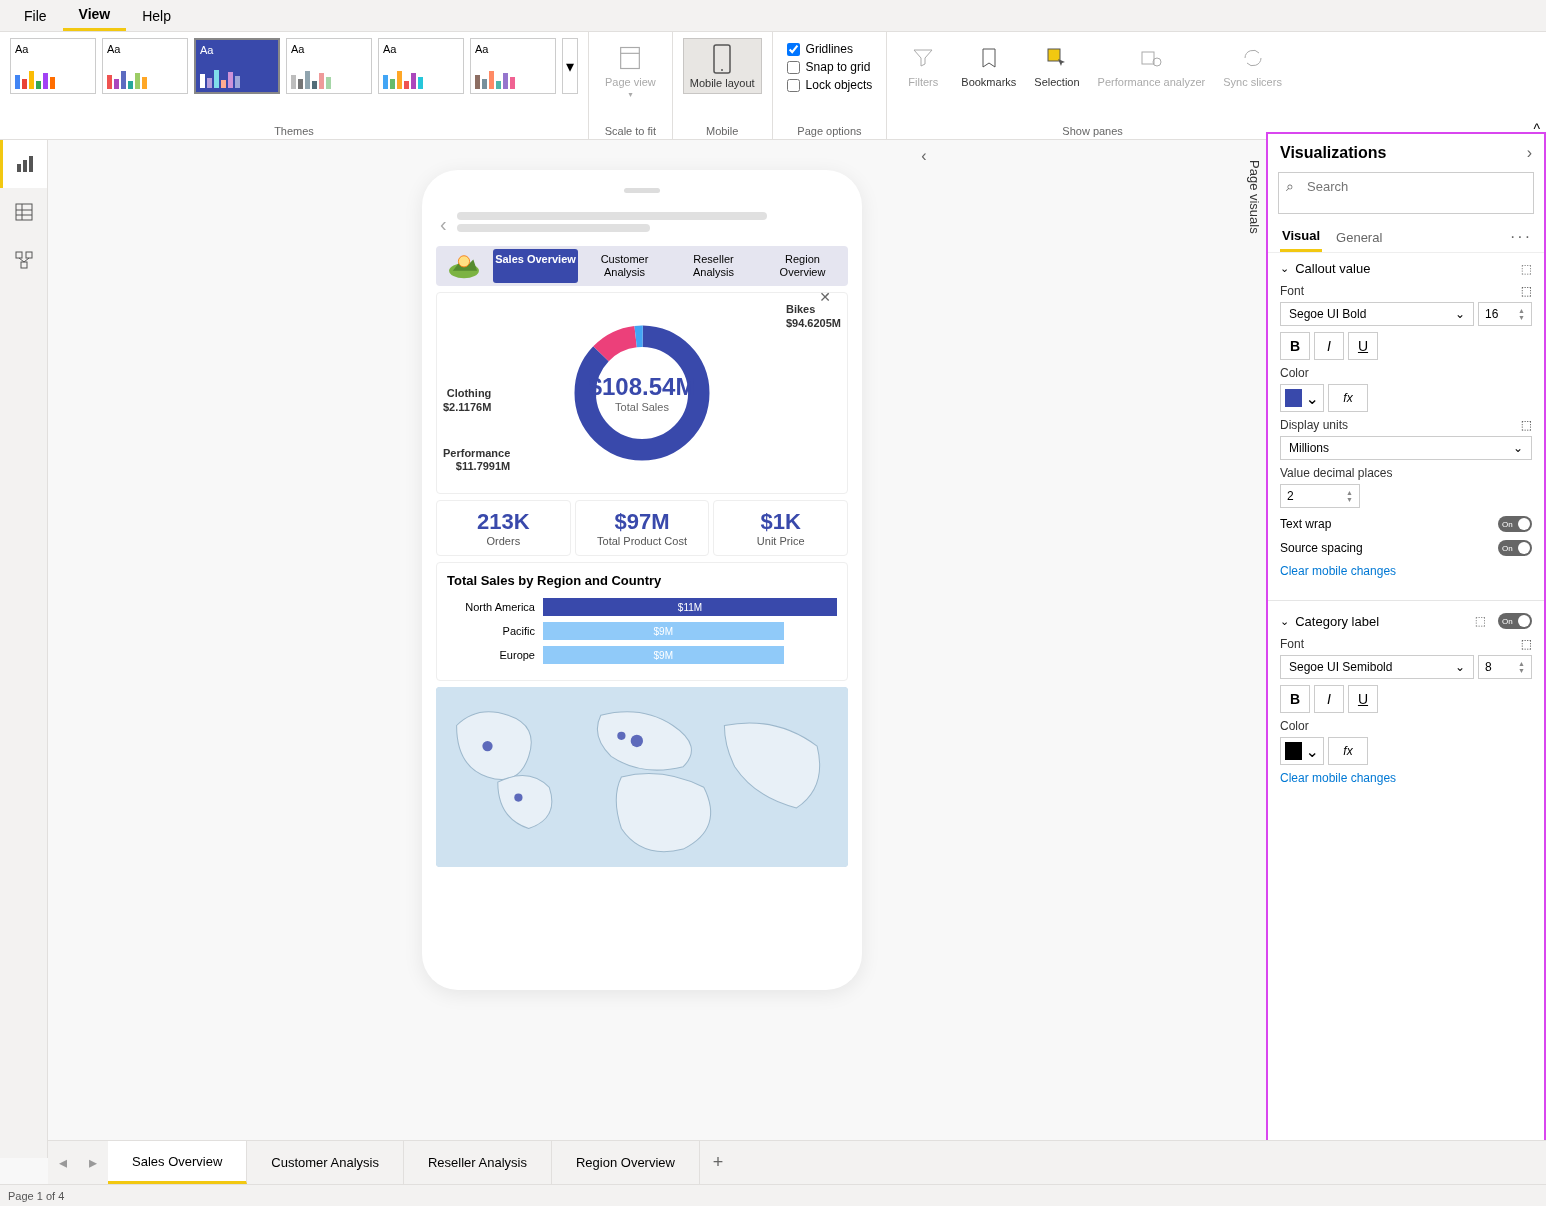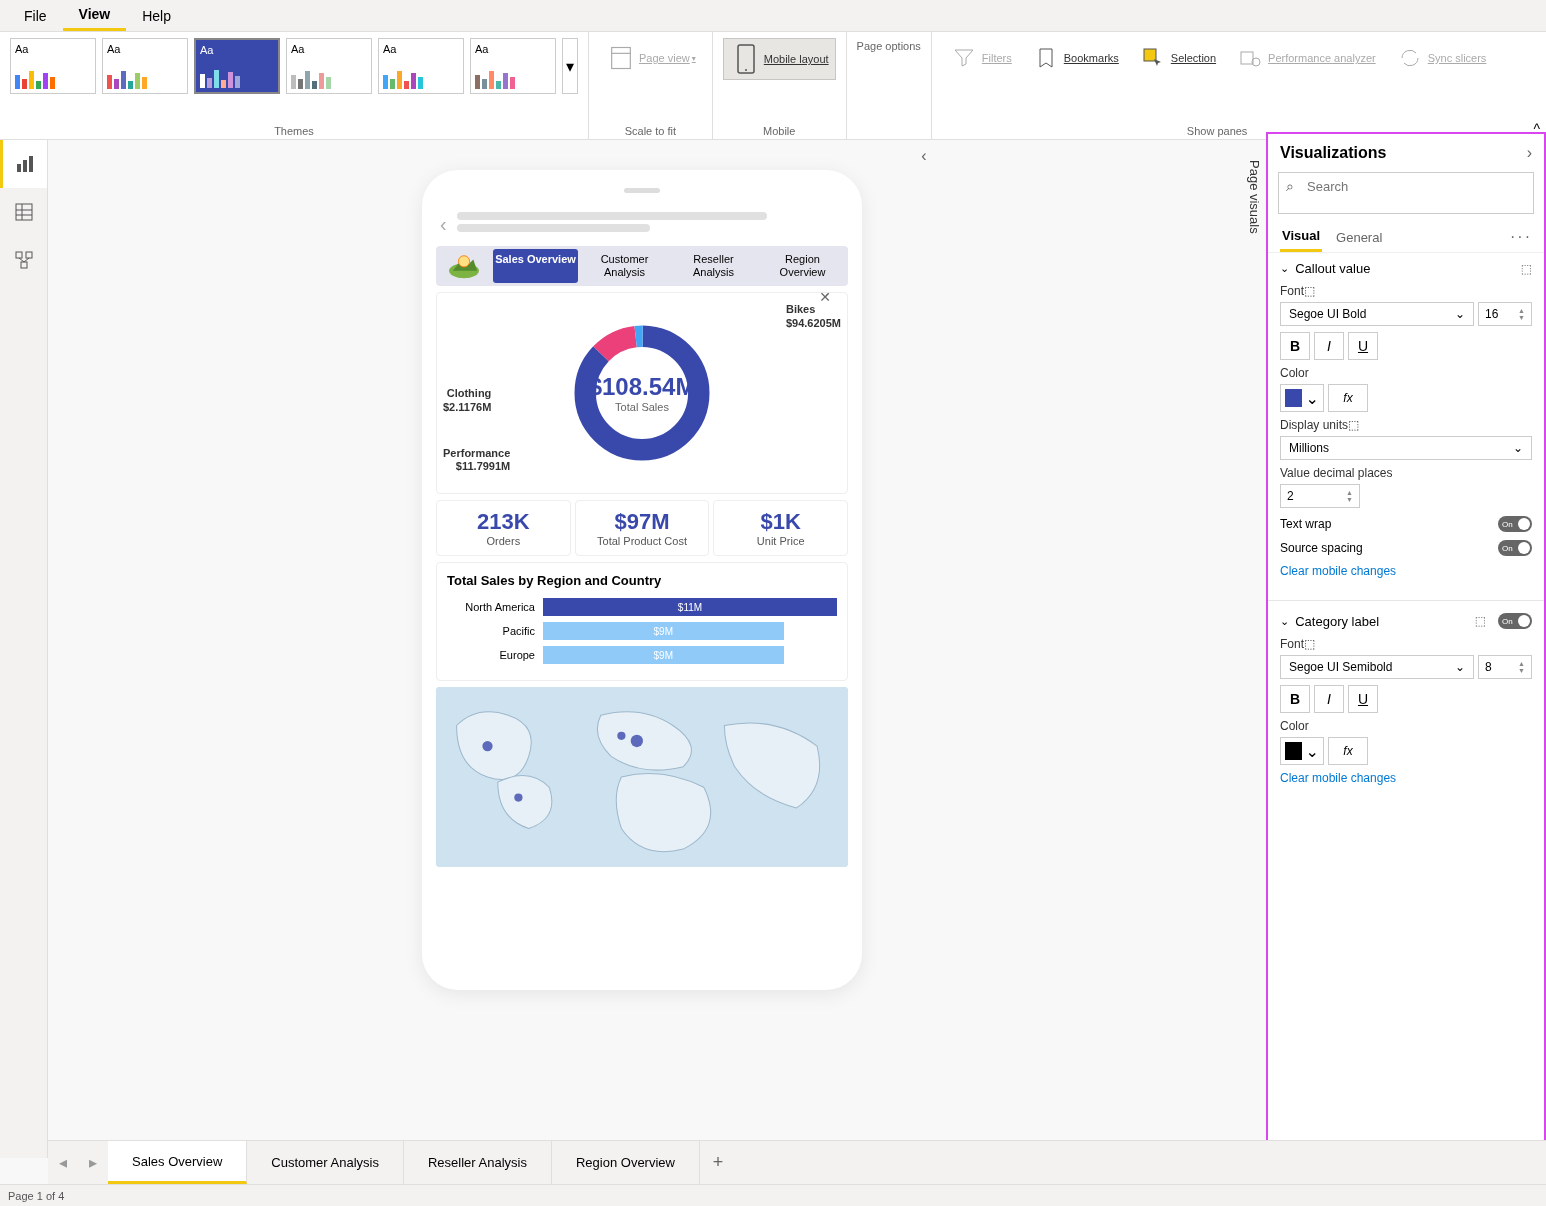--- a/index.html
+++ b/index.html
@@ -15,21 +15,21 @@
 .ribbon-group { display: flex; flex-direction: column; align-items: center; padding: 6px 10px 2px; border-right: 1px solid #e1dfdd; }
 .ribbon-group-content { display: flex; align-items: flex-start; gap: 6px; flex: 1; }
 .ribbon-group-label { font-size: 11px; color: #666; margin-top: 2px; }
 .theme-swatch { width: 86px; height: 56px; border: 1px solid #ccc; background: #fff; display: flex; flex-direction: column; justify-content: space-between; padding: 4px; cursor: pointer; }
 .theme-swatch.active { border: 2px solid #888; background: #3949ab; }
 .theme-swatch .aa { font-size: 11px; }
 .theme-swatch.active .aa { color: #fff; }
 .theme-bars { display: flex; gap: 2px; align-items: flex-end; height: 22px; }
 .theme-bars span { width: 5px; }
 .theme-dropdown { width: 16px; display: flex; align-items: center; justify-content: center; border: 1px solid #ccc; height: 56px; cursor: pointer; }
-.ribbon-btn { display: flex; flex-direction: row; align-items: center; gap: 2px; padding: 4px 6px; cursor: pointer; font-size: 11px; color: #333; min-width: 52px; text-decoration: underline; }
+.ribbon-btn { display: flex; flex-direction: column; align-items: center; gap: 2px; padding: 4px 6px; cursor: pointer; font-size: 11px; color: #333; min-width: 52px; }
 .ribbon-btn.disabled { color: #aaa; }
 .ribbon-btn.active-btn { background: #e8e6e3; border: 1px solid #c8c6c4; }
 .ribbon-btn .icon { width: 32px; height: 32px; display: flex; align-items: center; justify-content: center; }
 .ribbon-checks { display: flex; flex-direction: column; gap: 4px; padding: 4px; }
 .ribbon-checks label { font-size: 12px; display: flex; align-items: center; gap: 6px; }
 .ribbon-collapse { position: absolute; right: 6px; bottom: 2px; cursor: pointer; font-size: 14px; }
 
 
 .left-rail { position: absolute; left: 0; top: 140px; width: 48px; height: calc(100% - 140px - 48px); background: #f3f2f1; display: flex; flex-direction: column; border-right: 1px solid #e1dfdd; }
 .left-rail .rail-btn { height: 48px; display: flex; align-items: center; justify-content: center; cursor: pointer; font-size: 18px; }
@@ -81,21 +81,21 @@
 .pane-search-wrap .s-icon { position: absolute; left: 18px; top: 6px; color: #666; font-size: 14px; }
 .pane-tabs { display: flex; gap: 12px; padding: 0 12px; border-bottom: 1px solid #eee; align-items: center; }
 .pane-tab { padding: 6px 2px; font-size: 13px; cursor: pointer; color: #666; }
 .pane-tab.active { color: #000; font-weight: 600; border-bottom: 3px solid #f2c811; }
 .pane-tabs .more { margin-left: auto; font-size: 16px; letter-spacing: 2px; color: #666; cursor: pointer; }
 .section { padding: 8px 12px; }
 .section-head { display: flex; align-items: center; gap: 6px; font-size: 13px; cursor: pointer; margin-bottom: 8px; }
 .section-head .chev { font-size: 11px; }
 .section-head .mobile-icon { margin-left: auto; font-size: 12px; color: #666; }
 .section-head .toggle-pill { margin-left: 6px; }
-.field-label { font-size: 12px; color: #333; display: flex; margin: 6px 0 4px; }
+.field-label { font-size: 12px; color: #333; display: flex; justify-content: space-between; margin: 6px 0 4px; }
 .field-row { display: flex; gap: 4px; margin-bottom: 6px; }
 .dropdown { flex: 1; border: 1px solid #ccc; padding: 4px 8px; font-size: 12px; display: flex; justify-content: space-between; align-items: center; background: #fff; cursor: pointer; }
 .num-input { width: 54px; border: 1px solid #ccc; padding: 4px 6px; font-size: 12px; display: flex; justify-content: space-between; align-items: center; background: #fff; }
 .num-input .spinners { display: flex; flex-direction: column; font-size: 7px; line-height: 7px; color: #888; }
 .style-btns { display: flex; gap: 4px; }
 .style-btn { width: 30px; height: 28px; border: 1px solid #ccc; display: flex; align-items: center; justify-content: center; font-family: serif; font-size: 14px; cursor: pointer; background: #fff; }
 .color-row { display: flex; gap: 4px; align-items: center; }
 .color-swatch { width: 44px; height: 28px; border: 1px solid #ccc; display: flex; align-items: center; padding: 0 4px; gap: 4px; background: #fff; cursor: pointer; }
 .color-box { width: 18px; height: 18px; }
 .fx-btn { width: 40px; height: 28px; border: 1px solid #ccc; display: flex; align-items: center; justify-content: center; font-style: italic; font-size: 12px; background: #fff; cursor: pointer; }
@@ -223,20 +223,36 @@
               <circle cx="12" cy="27" r="1" fill="#555"></circle>
             </svg>
           </span>
         <span>Mobile layout</span>
       </div>
     </div>
     <div class="ribbon-group-label">Mobile</div>
   </div>
 
   <div class="ribbon-group">
+    <div class="ribbon-group-content">
+      <div class="ribbon-checks">
+        <label>
+            <input type="checkbox" checked="" style=""> 
+            <span>Gridlines</span>
+          </label>
+        <label>
+            <input type="checkbox" style=""> 
+            <span>Snap to grid</span>
+          </label>
+        <label>
+            <input type="checkbox" style=""> 
+            <span>Lock objects</span>
+          </label>
+      </div>
+    </div>
     <div class="ribbon-group-label">Page options</div>
   </div>
 
   <div class="ribbon-group" style="border-right:none;">
     <div class="ribbon-group-content">
       <div class="ribbon-btn disabled">
           <span class="icon">
             <svg width="24" height="24" viewBox="0 0 24 24">
               <path d="M3 4h18l-7 8v6l-4 2v-8z" fill="none" stroke="#aaa"></path>
             </svg>

